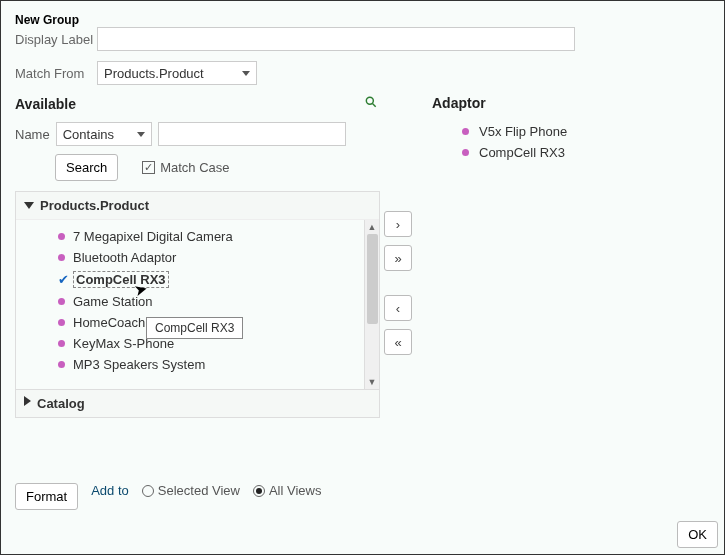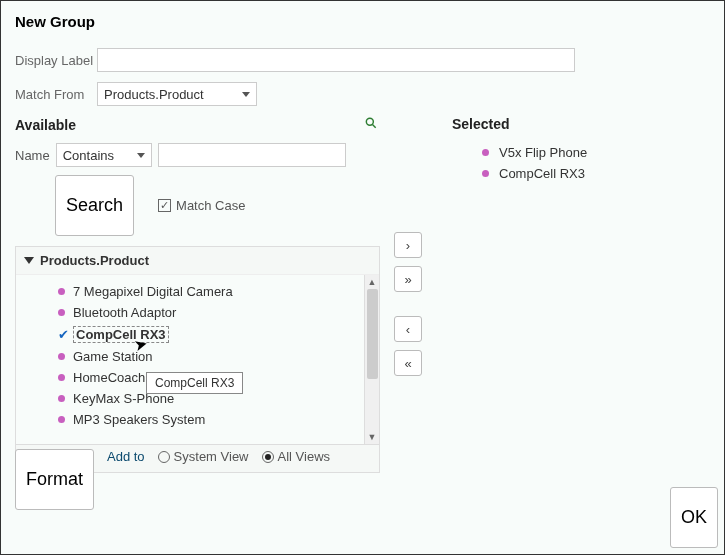--- a/index.html
+++ b/index.html
@@ -15,23 +15,22 @@
       font-size: 13px;
       color: #333;
       position: relative;
       border: 1px solid #333;
     }
     .dialog {
       padding: 12px 14px;
     }
     .title {
       font-weight: bold;
-      font-size: 15px;
+      font-size: 12px;
       color: #000;
-      margin-bottom: 18px;
     }
     .field-row {
       display: flex;
       align-items: center;
       margin-bottom: 10px;
     }
     .field-label {
       color: #666;
       width: 82px;
     }
@@ -61,21 +60,21 @@
     .caret {
       width: 0;
       height: 0;
       border-left: 4px solid transparent;
       border-right: 4px solid transparent;
       border-top: 5px solid #555;
       margin-left: 6px;
     }
     .panels {
       display: flex;
-      gap: 14px;
+      gap: 4px;
       margin-top: 0;
     }
     .avail-col {
       flex: 0 0 365px;
     }
     .sel-col {
       flex: 1;
       padding-left: 10px;
     }
     .avail-header {
@@ -112,23 +111,23 @@
       display: flex;
       align-items: center;
       gap: 24px;
       margin-top: 8px;
       margin-left: 40px;
     }
     .btn {
       border: 1px solid #bbb;
       border-radius: 3px;
       background: #fff;
-      padding: 19px 10px;
+      padding: 5px 10px;
       cursor: pointer;
-      font-size: 18px;
+      font-size: 13px;
     }
     .checkbox-wrap {
       display: flex;
       align-items: center;
       gap: 5px;
       color: #555;
     }
     .checkbox {
       width: 13px;
       height: 13px;
@@ -425,41 +424,41 @@
     <div class="move-col">
       <div style="height:62px;"></div>
       <div class="move-btn">›</div>
       <div class="move-btn">»</div>
       <div class="move-gap"></div>
       <div class="move-btn">‹</div>
       <div class="move-btn">«</div>
     </div>
 
     <div class="sel-col">
-      <div class="section-title">Selected</div>
+      <div class="section-title">Adaptor</div>
       <div class="sel-list">
         <div class="sel-item">
           <span class="bullet"></span>
           <span class="item-label">V5x Flip Phone</span>
         </div>
         <div class="sel-item">
           <span class="bullet"></span>
           <span class="item-label">CompCell RX3</span>
         </div>
       </div>
     </div>
   </div>
 </div>
 
 <div class="footer">
   <button class="btn">Format</button>
   <span style="color:#0c4a6e;">Add to</span>
   <label class="radio-wrap">
     <span class="radio"></span>
-    <span>System View</span>
+    <span>Selected View</span>
   </label>
   <label class="radio-wrap">
     <span class="radio">
         <span class="radio-dot"></span>
       </span>
     <span>All Views</span>
   </label>
 </div>
 
 <button class="btn ok-btn">OK</button>

